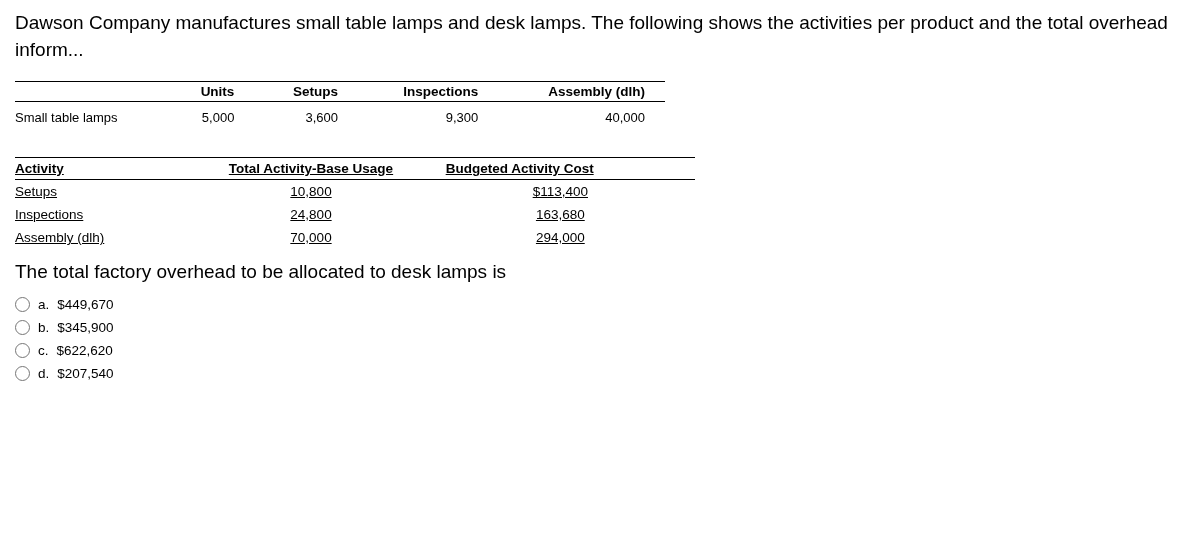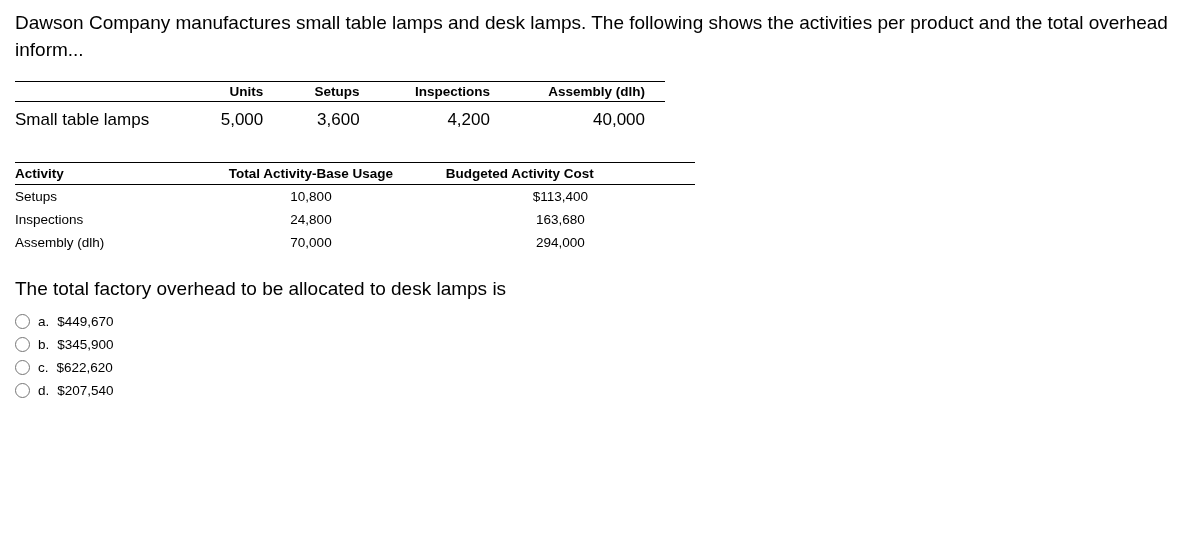--- a/index.html
+++ b/index.html
@@ -38,38 +38,39 @@
       border-bottom: 1px solid #000;
       margin-top: 48px;
     }
 
     .product-table th:first-child {
       text-align: left;
       padding-left: 0;
     }
 
     .product-table td {
-      font-size: 17px;
+      font-size: 13px;
       text-align: right;
       padding: 8px 20px;
     }
 
     .product-table td:first-child {
       text-align: left;
       padding-left: 0;
     }
 
     .product-table tr:first-child th {
       border-top: 1px solid #000;
     }
 
     .activity-table {
       border-collapse: collapse;
-      margin-bottom: 24px;
+      margin-bottom: 12px;
       width: 680px;
+      text-decoration: underline;
     }
 
     .activity-table th {
       font-weight: bold;
       font-size: 13.5px;
       text-align: left;
       padding: 3px 20px 3px 0;
       border-bottom: 1px solid #000;
     }
 
@@ -139,21 +140,21 @@
       <th>Setups</th>
       <th>Inspections</th>
       <th>Assembly (dlh)</th>
     </tr>
   </thead>
   <tbody>
     <tr>
       <td>Small table lamps</td>
       <td>5,000</td>
       <td>3,600</td>
-      <td>4,200</td>
+      <td>9,300</td>
       <td>40,000</td>
     </tr>
   </tbody>
 </table>
 
 <table class="activity-table">
   <thead>
     <tr>
       <th class="col-activity">Activity</th>
       <th class="col-total-usage">Total Activity-Base Usage</th>

